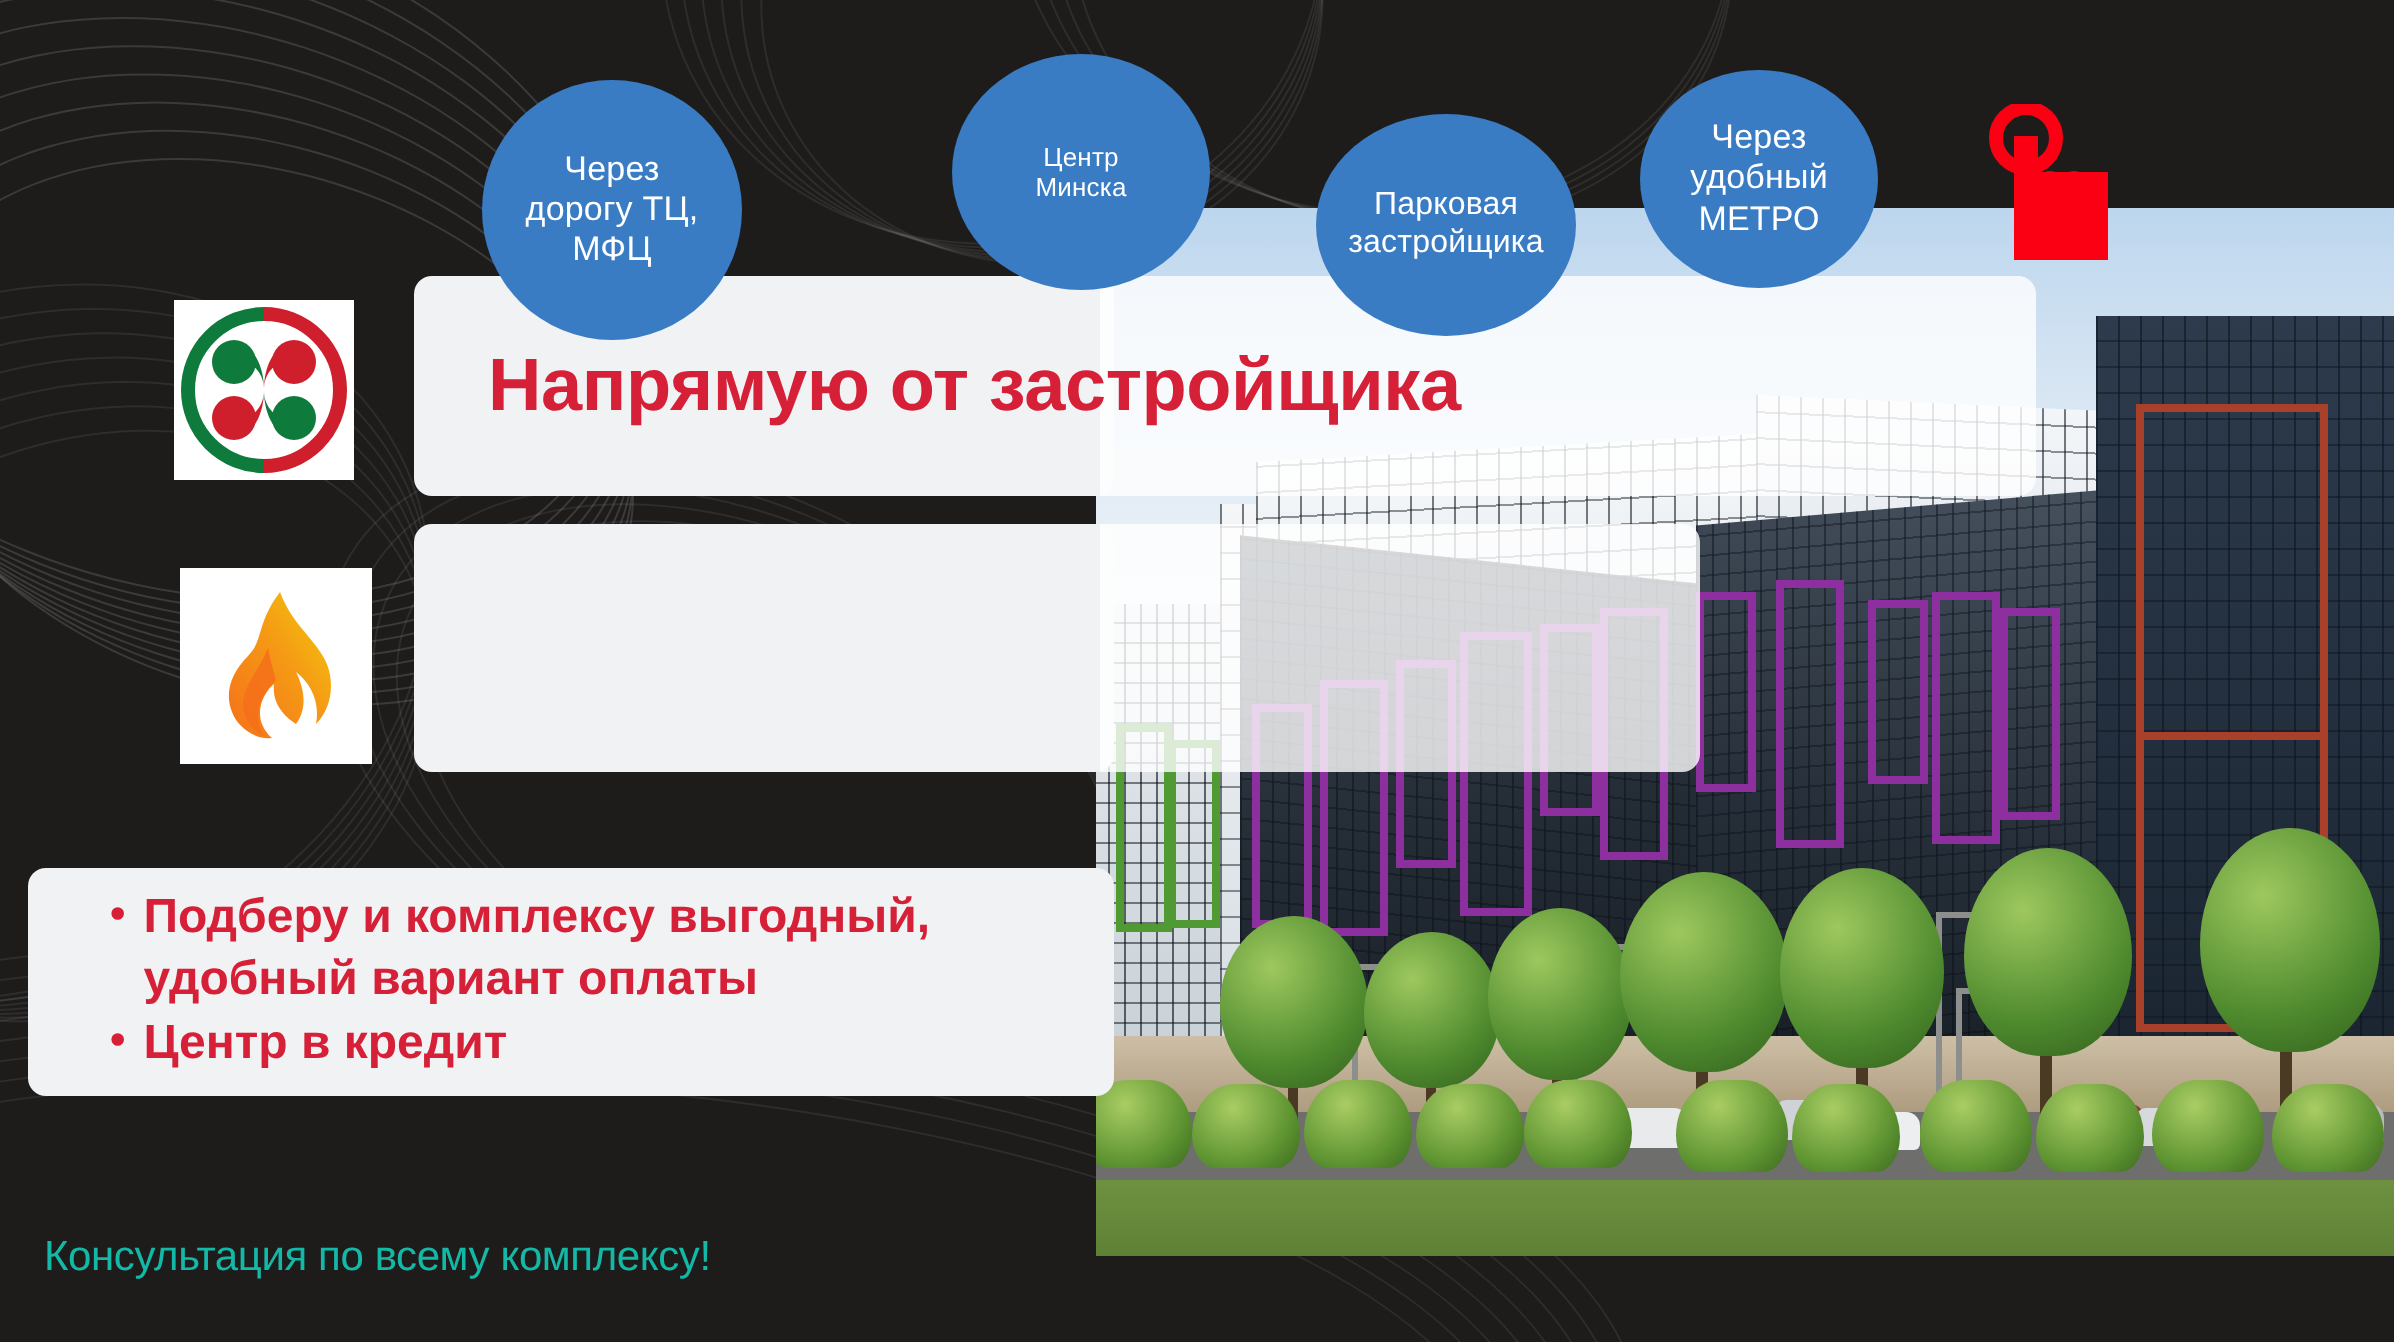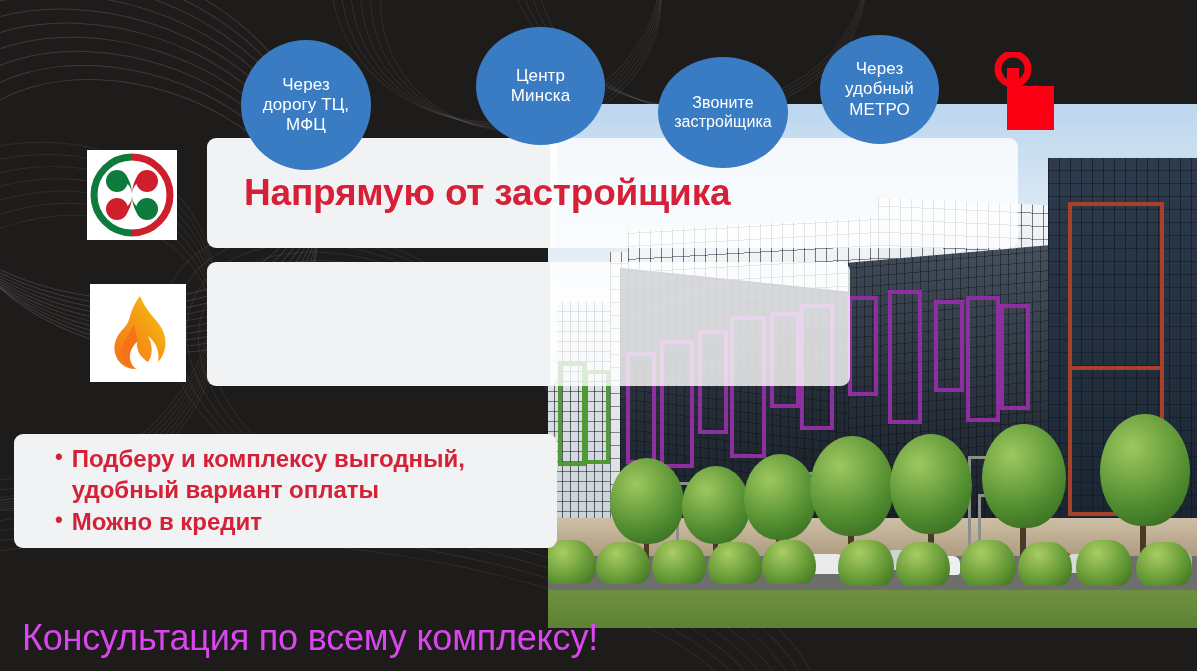--- a/index.html
+++ b/index.html
@@ -75,22 +75,22 @@
   
   .bullets{position:absolute;left:55px;top:444px;width:470px;color:#d62037;
     font-weight:bold;font-size:24px;line-height:1.28;}
   .bullets .li{display:flex;gap:9px;align-items:flex-start;margin-bottom:2px;}
   .bullets .bt{font-size:22px;line-height:1.18;}
   .bullets .tx{flex:1;}
 
   
   .call{position:absolute;left:22px;top:556px;color:#f2f2f2;font-weight:normal;
     font-size:53px;letter-spacing:-.5px;white-space:nowrap;}
-  .call-sub{position:absolute;left:22px;top:617px;color:#d946ef;font-weight:normal;
-    font-size:36px;letter-spacing:-.2px;white-space:nowrap;}
+  .call-sub{position:absolute;left:22px;top:617px;color:#14b8a6;font-weight:normal;
+    font-size:21px;letter-spacing:-.2px;white-space:nowrap;}
 
   
   .badge{position:absolute;background:#fff;}
   .topchik{position:absolute;text-align:center;}
   .topchik .word{color:#fb0012;font-size:29px;letter-spacing:.5px;font-family:"Liberation Serif","DejaVu Serif",serif;}
 </style>
 </head>
 <body>
 
 <div id="stage">
@@ -243,30 +243,30 @@
   <div class="panel" style="left:550px;top:262px;width:300px;height:124px;background:rgba(255,255,255,.80);border-radius:0 9px 9px 0;"></div>
 
   <div class="circle" style="left:241px;top:40px;width:130px;height:130px;font-size:17px;">
     <span>
       <span>Через</span>
       <span>дорогу ТЦ,</span>
       <span>МФЦ</span>
     </span>
   </div>
 
-  <div class="circle" style="left:476px;top:27px;width:129px;height:118px;font-size:17px;">
+  <div class="circle" style="left:476px;top:27px;width:129px;height:118px;font-size:13px;">
     <span>
       <span>Центр</span>
       <span>Минска</span>
     </span>
   </div>
 
   <div class="circle" style="left:658px;top:57px;width:130px;height:111px;font-size:16px;">
     <span>
-      <span>Звоните</span>
+      <span>Парковая</span>
       <span>застройщика</span>
     </span>
   </div>
 
   <div class="circle" style="left:820px;top:35px;width:119px;height:109px;font-size:17px;">
     <span>
       <span>Через</span>
       <span>удобный</span>
       <span>МЕТРО</span>
     </span>
@@ -321,19 +321,19 @@
   <div class="h-red" style="left:244px;top:172px;">Напрямую от застройщика</div>
 
 
   <div class="bullets">
     <div class="li">
       <span class="bt">•</span>
       <span class="tx">Подберу и комплексу выгодный, удобный вариант оплаты</span>
     </div>
     <div class="li">
       <span class="bt">•</span>
-      <span class="tx">Можно в кредит</span>
+      <span class="tx">Центр в кредит</span>
     </div>
   </div>
 
   <div class="call-sub">Консультация по всему комплексу!</div>
 
 </div>
 
 </body></html>

